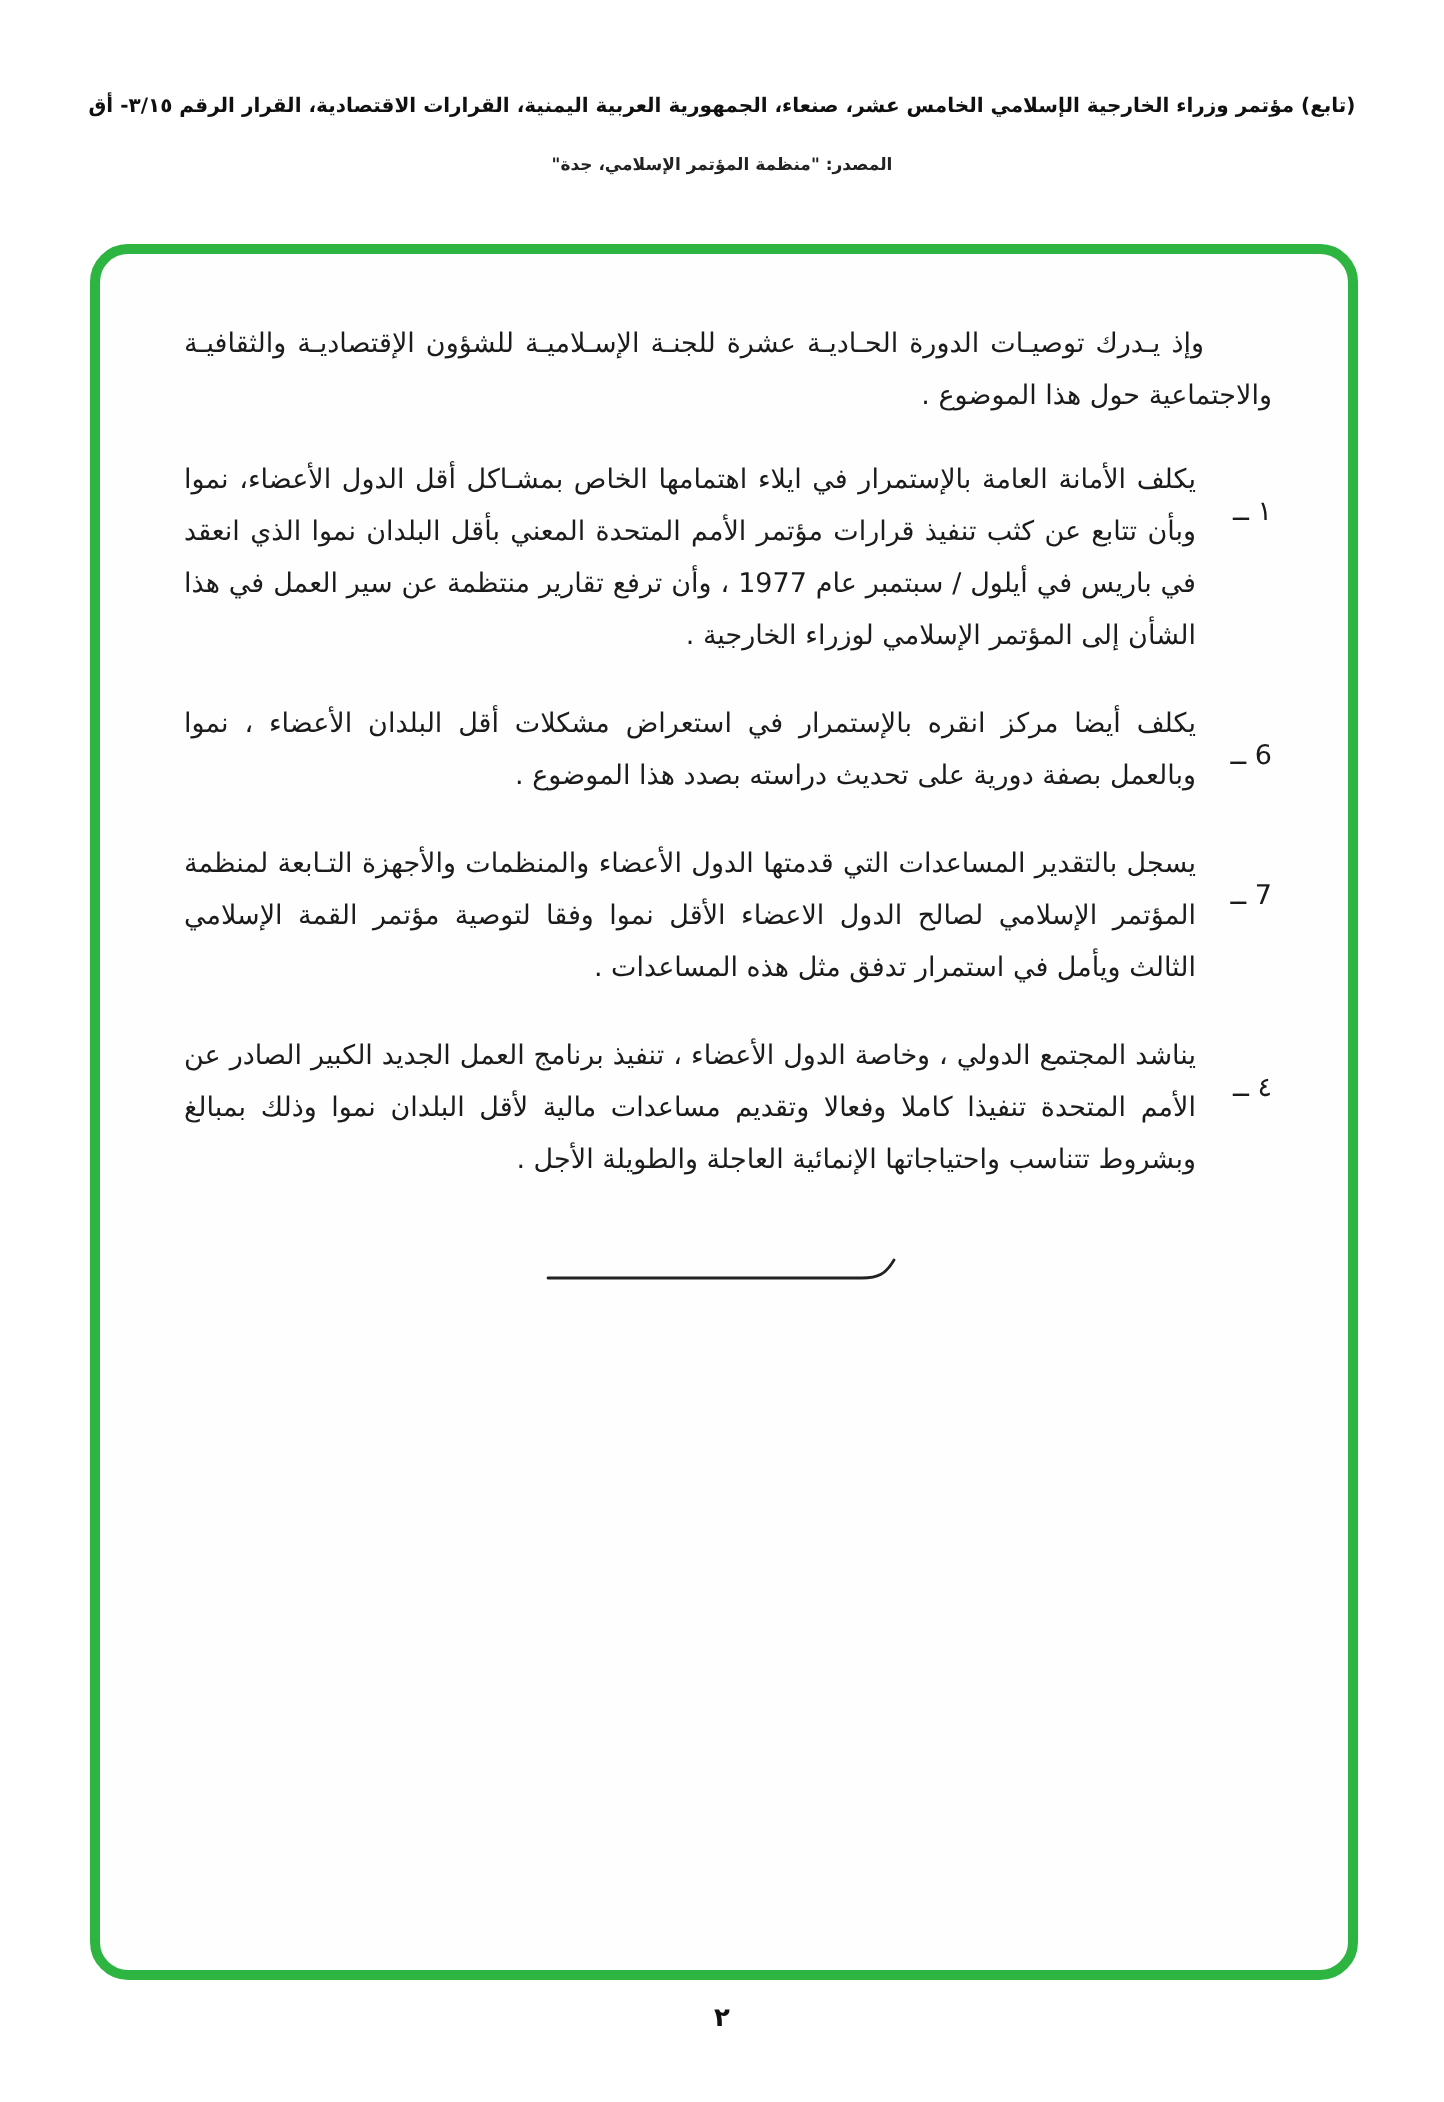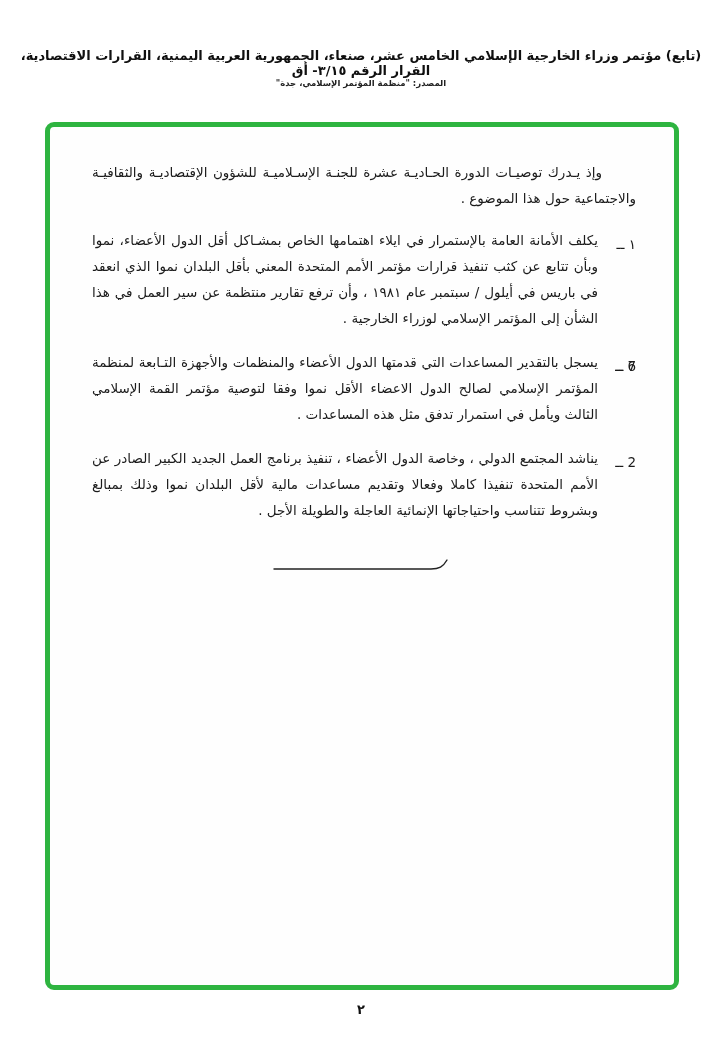--- a/index.html
+++ b/index.html
@@ -13,21 +13,21 @@
   body { position: relative; overflow: hidden; }
 
   .page-header {
     position: absolute;
     top: 48px;
     left: 0;
     width: 100%;
     text-align: center;
     direction: rtl;
     font-weight: bold;
-    font-size: 13px;
+    font-size: 10px;
     letter-spacing: 0.2px;
     color: #101010;
   }
 
   .source-line {
     position: absolute;
     top: 78px;
     left: 0;
     width: 100%;
     text-align: center;
@@ -37,21 +37,21 @@
     color: #222;
   }
 
   .doc-frame {
     position: absolute;
     left: 45px;
     top: 122px;
     width: 634px;
     height: 868px;
     border: 5px solid var(--accent-green, #2eb440);
-    border-radius: 9px;
+    border-radius: 19px;
     background: #fefefe;
   }
 
   .doc-content {
     position: absolute;
     top: 32px;
     right: 38px;
     left: 42px;
     direction: rtl;
     text-align: justify;
@@ -67,21 +67,21 @@
 
   .clause {
     position: relative;
     padding-right: 38px;
     margin-bottom: 18px;
   }
 
   .clause-marker {
     position: absolute;
     right: 0;
-    top: 4px;
+    top: 16px;
     white-space: nowrap;
   }
 
   .signature-line {
     margin: 34px auto 0 auto;
     width: 186px;
     height: 16px;
     display: block;
   }
 
@@ -103,34 +103,35 @@
 
 <div class="source-line">المصدر:  "منظمة المؤتمر الإسلامي، جدة"</div>
 
 <div class="doc-frame">
   <div class="doc-content">
 
     <p class="preamble">وإذ يـدرك توصيـات الدورة الحـاديـة عشرة للجنـة الإسـلاميـة للشؤون الإقتصاديـة والثقافيـة والاجتماعية حول هذا الموضوع .</p>
 
     <div class="clause">
       <span class="clause-marker">١ ــ</span>
-      <span>يكلف الأمانة العامة بالإستمرار في ايلاء اهتمامها الخاص بمشـاكل أقل الدول الأعضاء، نموا وبأن تتابع عن كثب تنفيذ قرارات مؤتمر الأمم المتحدة المعني بأقل البلدان نموا الذي انعقد في باريس في أيلول / سبتمبر عام ١٩٨١ ، وأن ترفع تقارير منتظمة عن سير العمل في هذا الشأن إلى المؤتمر الإسلامي لوزراء الخارجية .</span>
+      <span>يكلف الأمانة العامة بالإستمرار في ايلاء اهتمامها الخاص بمشـاكل أقل الدول الأعضاء، نموا وبأن تتابع عن كثب تنفيذ قرارات مؤتمر الأمم المتحدة المعني بأقل البلدان نموا الذي انعقد في باريس في أيلول / سبتمبر عام 1977 ، وأن ترفع تقارير منتظمة عن سير العمل في هذا الشأن إلى المؤتمر الإسلامي لوزراء الخارجية .</span>
     </div>
 
     <div class="clause">
       <span class="clause-marker">6 ــ</span>
+      <span>يكلف أيضا مركز انقره بالإستمرار في استعراض مشكلات أقل البلدان الأعضاء ، نموا وبالعمل بصفة دورية على تحديث دراسته بصدد هذا الموضوع .</span>
     </div>
 
     <div class="clause">
       <span class="clause-marker">7 ــ</span>
       <span>يسجل بالتقدير المساعدات التي قدمتها الدول الأعضاء والمنظمات والأجهزة التـابعة لمنظمة المؤتمر الإسلامي لصالح الدول الاعضاء الأقل نموا وفقا لتوصية مؤتمر القمة الإسلامي الثالث ويأمل في استمرار تدفق مثل هذه المساعدات .</span>
     </div>
 
     <div class="clause">
-      <span class="clause-marker">2 ــ</span>
+      <span class="clause-marker">٤ ــ</span>
       <span>يناشد المجتمع الدولي ، وخاصة الدول الأعضاء ، تنفيذ برنامج العمل الجديد الكبير الصادر عن الأمم المتحدة تنفيذا كاملا وفعالا وتقديم مساعدات مالية لأقل البلدان نموا وذلك بمبالغ وبشروط تتناسب واحتياجاتها الإنمائية العاجلة والطويلة الأجل .</span>
     </div>
 
     <svg class="signature-line" viewBox="0 0 186 16" xmlns="http://www.w3.org/2000/svg">
       <path d="M3 12 L160 12 C168 12 172 10 176 3" stroke="#222222" stroke-width="1.4" fill="none" stroke-linecap="round"></path>
     </svg>
 
   </div>
 </div>
 

